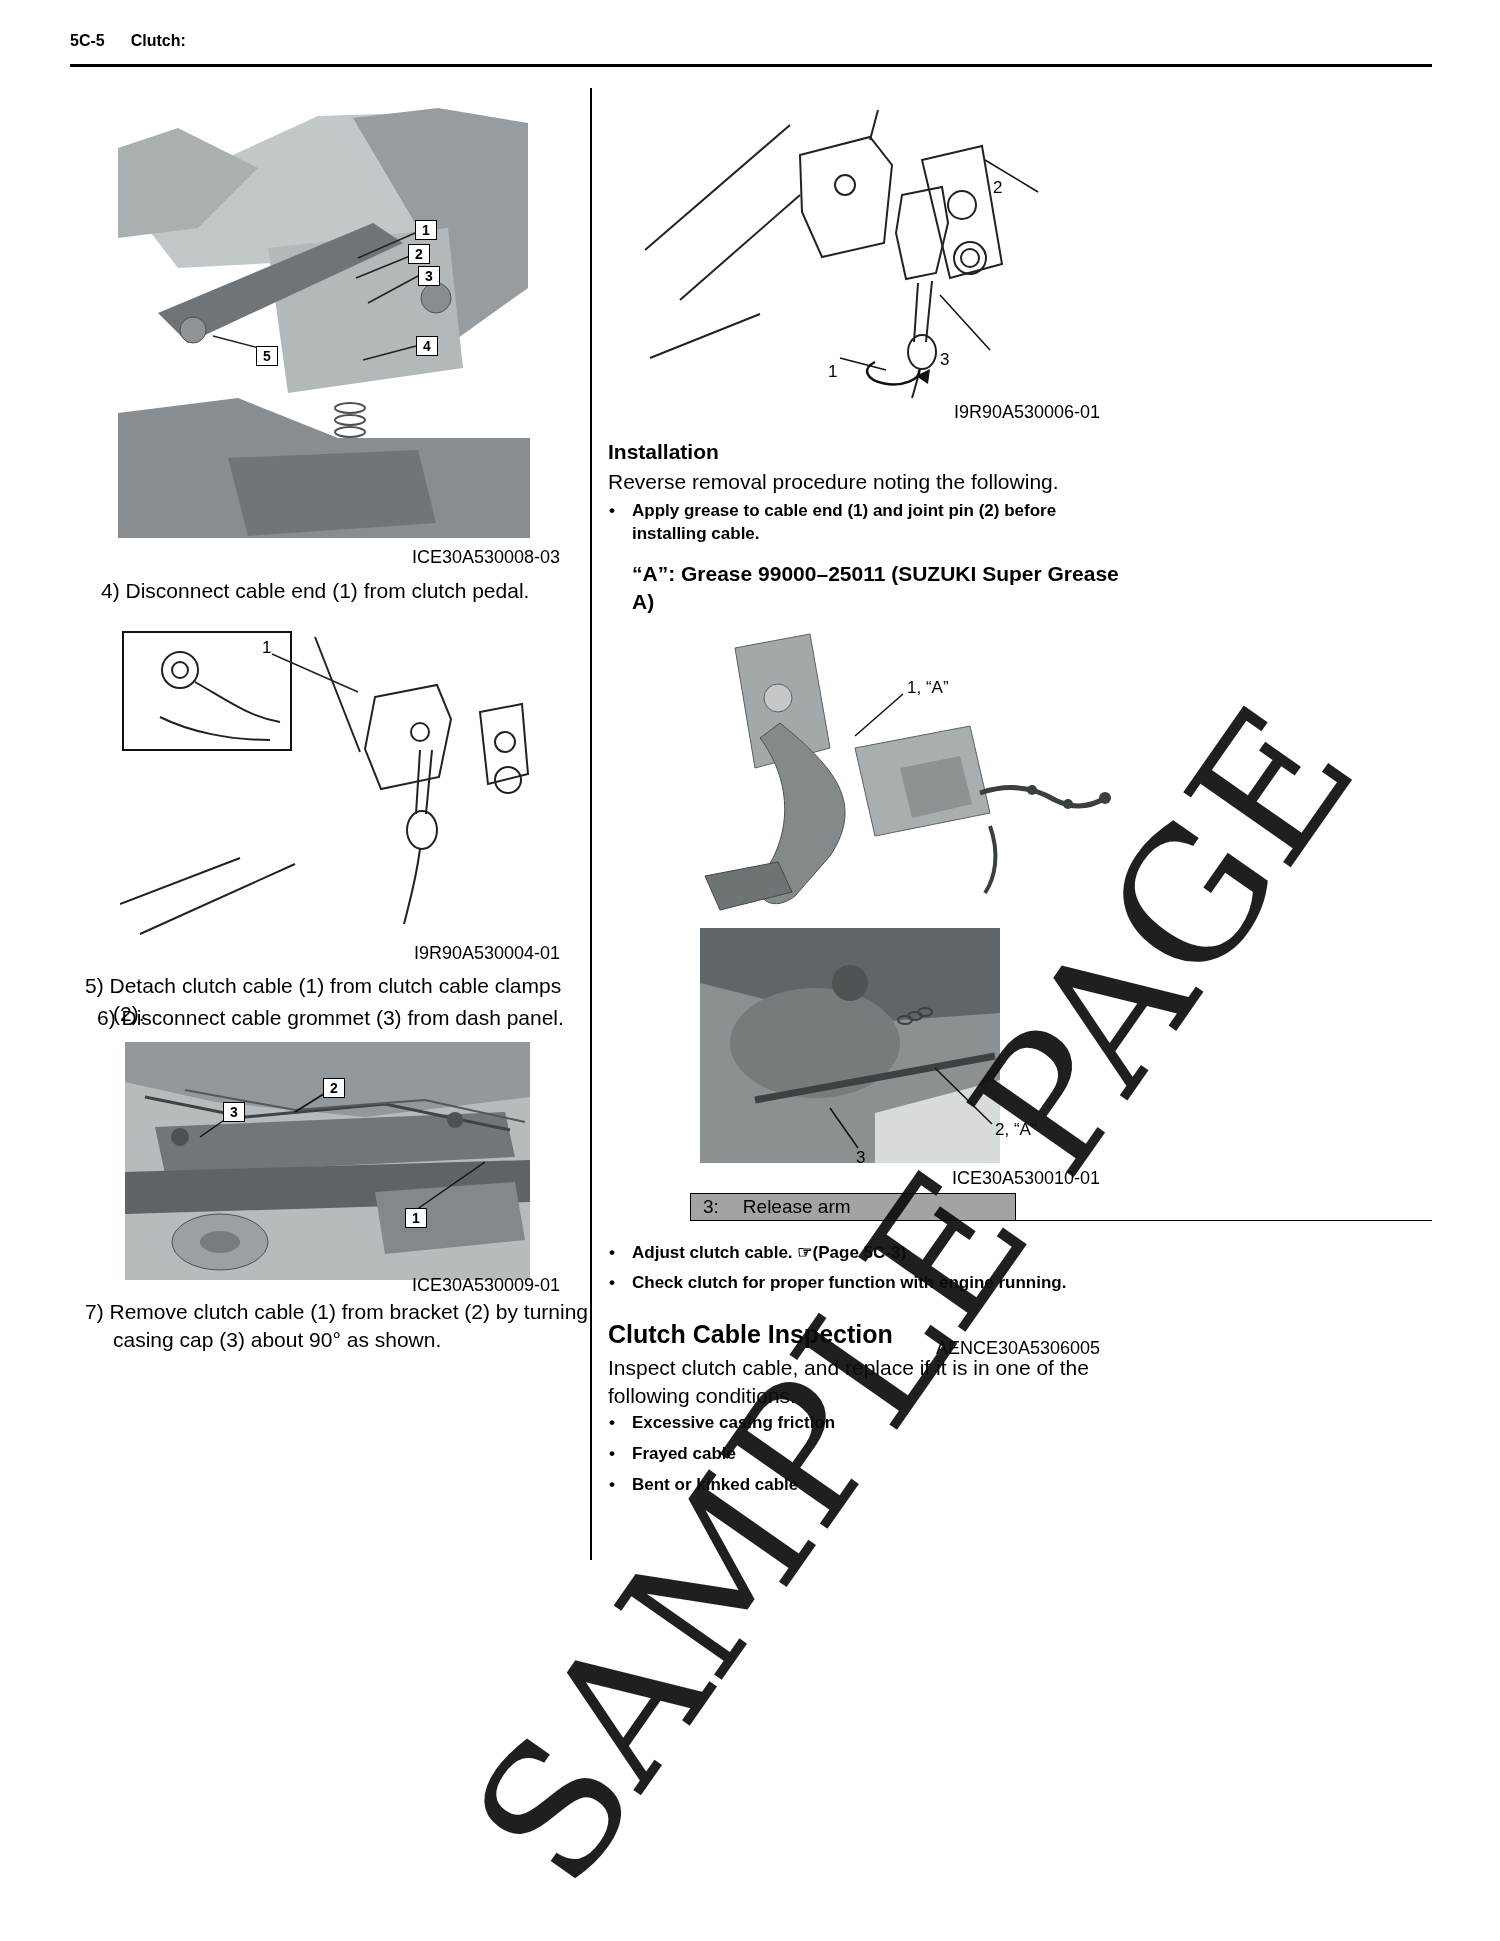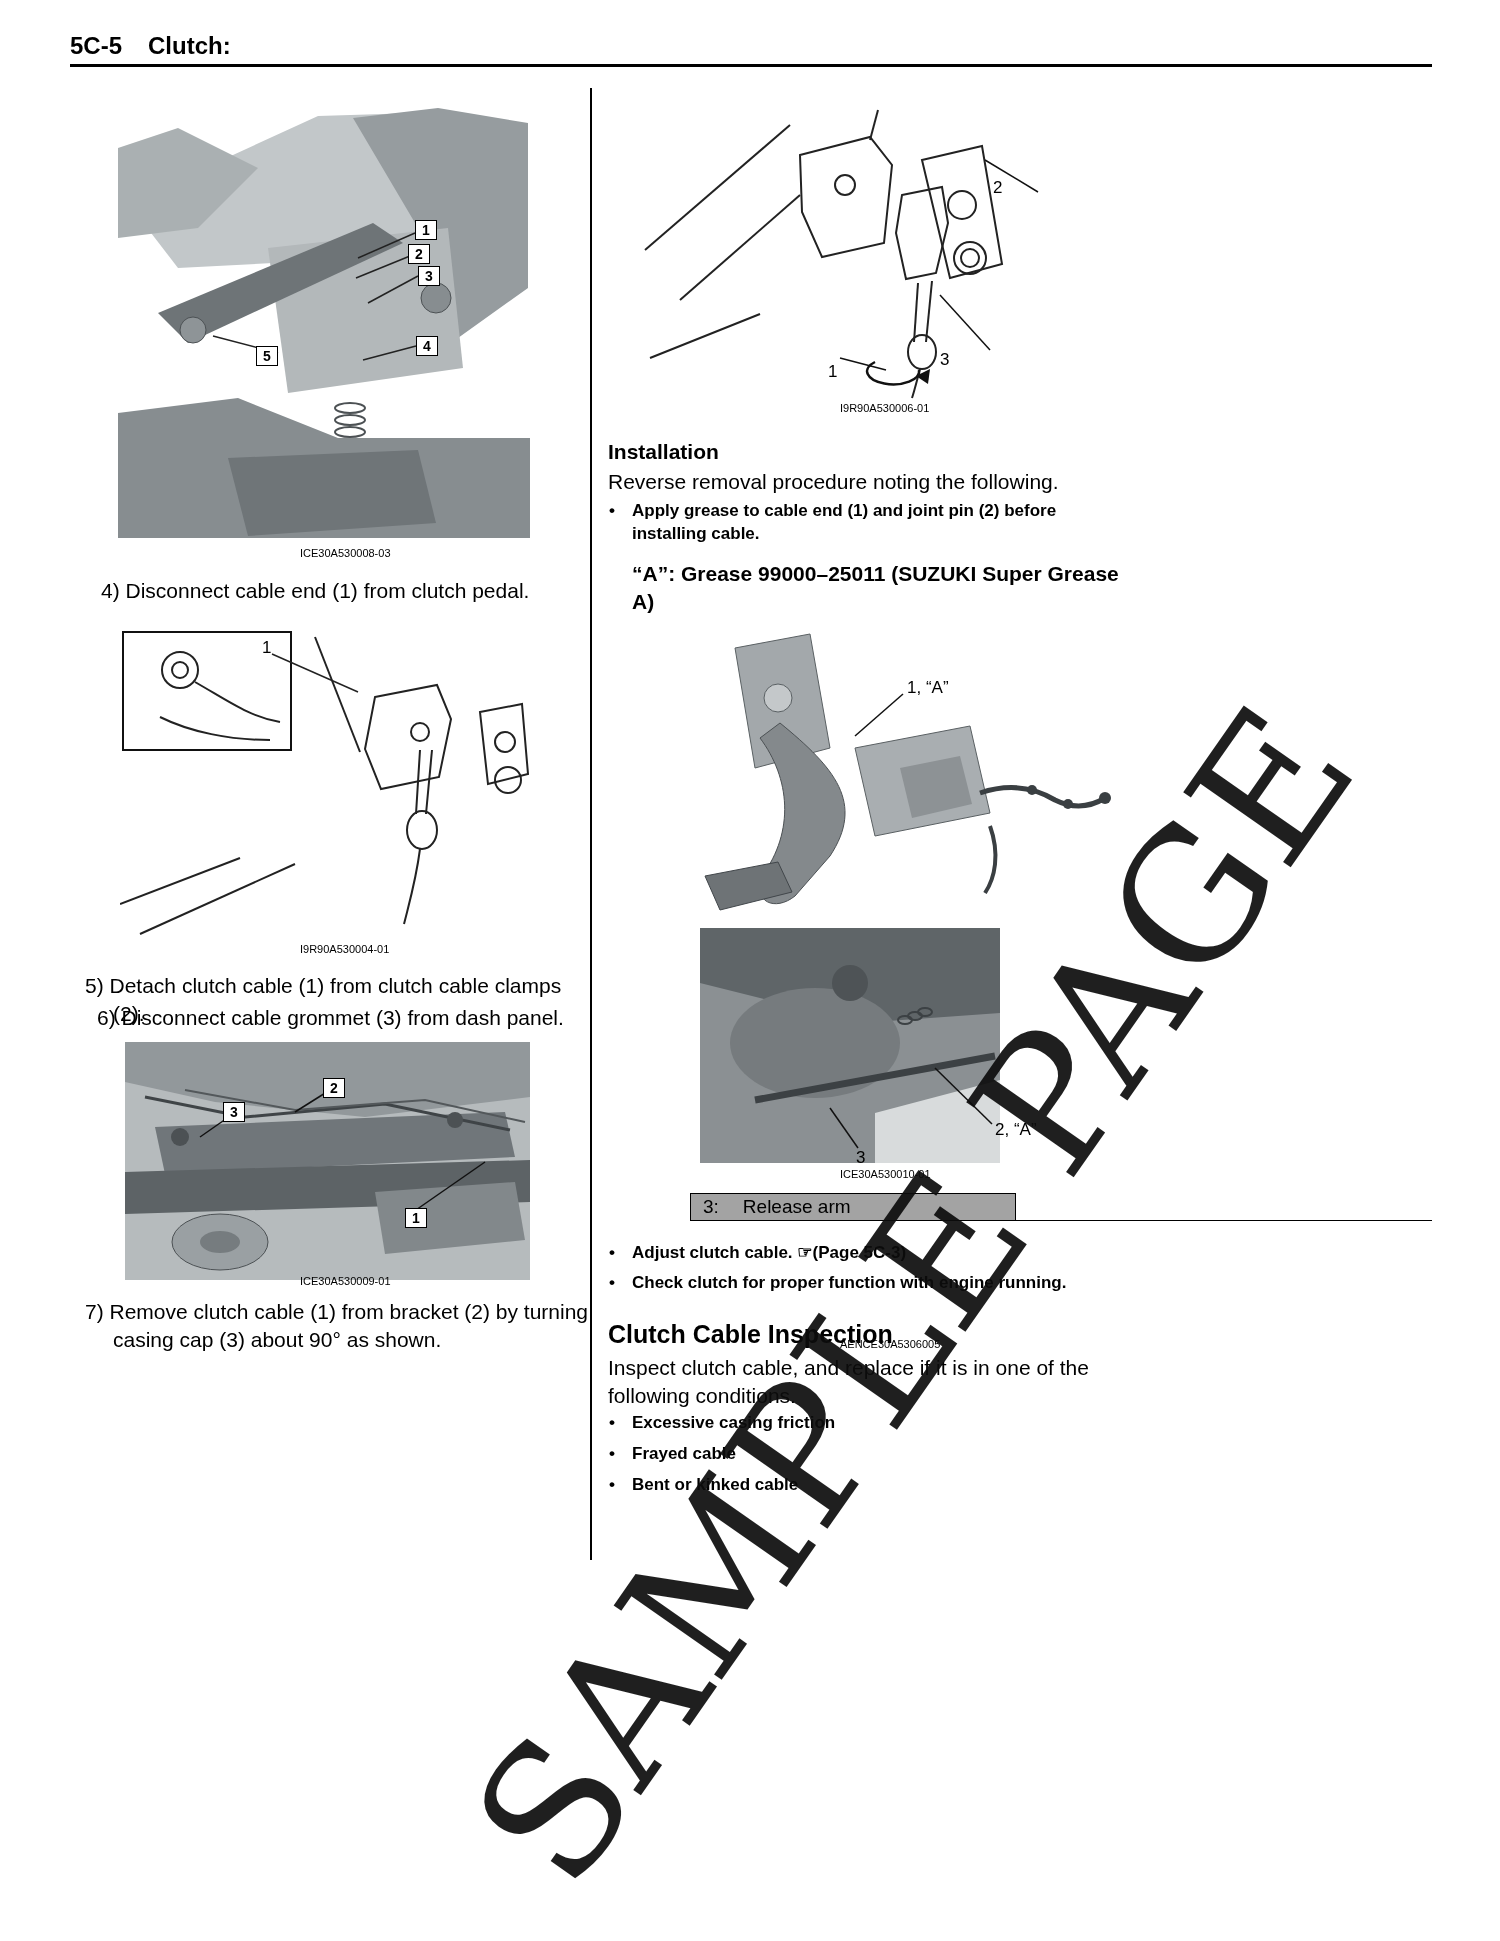--- a/index.html
+++ b/index.html
@@ -6,36 +6,36 @@
   html,body { background:#ffffff; }
   body {
     position:relative;
     width:1500px; height:1941px;
     font-family:"Liberation Sans", sans-serif;
     color:#000;
     overflow:hidden;
   }
   .abs { position:absolute; }
 
-  .page-header { left:70px; top:32px; font-size:24px; font-weight:bold; }
+  .page-header { left:70px; top:32px; font-size:16px; font-weight:bold; }
   .page-header .code { margin-right:26px; }
   .header-rule { left:70px; top:64px; width:1362px; height:3px; background:#000; }
   .col-divider { left:590px; top:88px; width:2px; height:1472px; background:#000; }
 
   .fig { position:absolute; }
   .fig svg { display:block; width:100%; height:100%; }
 
   .callout-box {
     position:absolute; min-width:22px; height:20px; padding:0 4px;
     border:1px solid #000; background:#fff;
     font-size:14px; line-height:18px; text-align:center; font-weight:bold;
   }
   .callout-plain { position:absolute; font-size:17px; white-space:nowrap; }
 
-  .caption { position:absolute; width:260px; font-size:11px; }
+  .caption { position:absolute; width:260px; font-size:18px; text-align:right; }
 
   .step {
     position:absolute; font-size:21px; line-height:1.34;
     padding-left:28px; text-indent:-28px;
   }
   .txt { position:absolute; font-size:21px; line-height:1.34; }
   .subhead { position:absolute; font-size:21px; font-weight:bold; }
   .bighead { position:absolute; font-size:25px; font-weight:bold; }
   .boldtxt { position:absolute; font-size:21px; line-height:1.34; font-weight:bold; }
 

